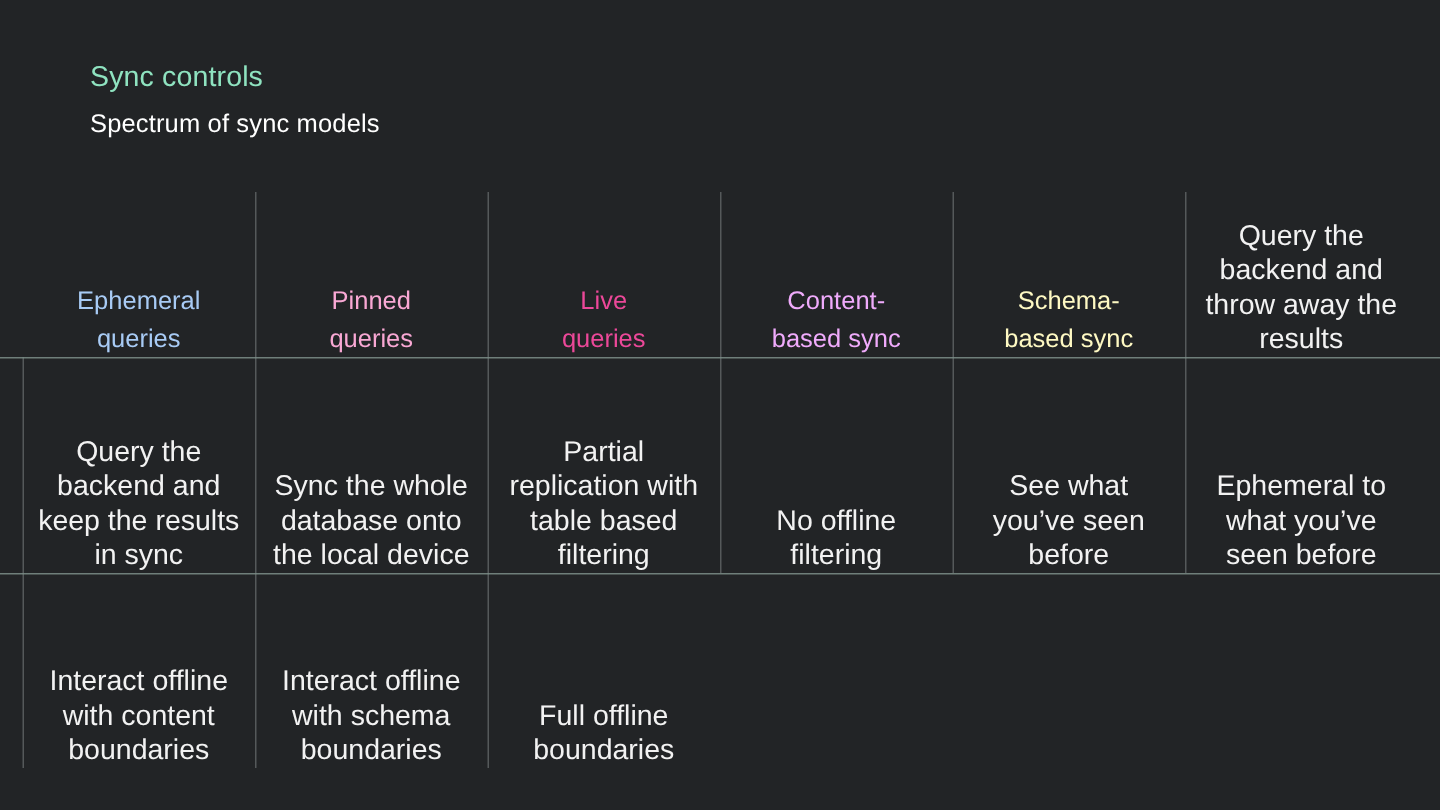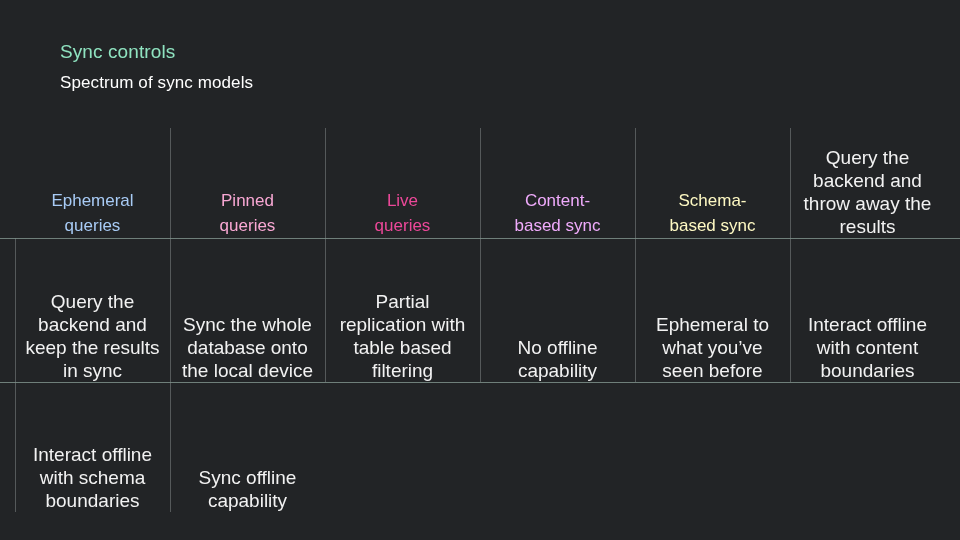--- a/index.html
+++ b/index.html
@@ -151,33 +151,36 @@
       <div class="text">Query the backend and keep the results in sync</div>
     </div>
     <div class="cell body">
       <div class="text">Sync the whole database onto the local device</div>
     </div>
     <div class="cell body">
       <div class="text">Partial replication with table based filtering</div>
     </div>
 
     <div class="cell body">
-      <div class="text">No offline capability</div>
+      <div class="text">No offline filtering</div>
+    </div>
+    <div class="cell body">
+      <div class="text">See what you’ve seen before</div>
     </div>
     <div class="cell body">
       <div class="text">Ephemeral to what you’ve seen before</div>
     </div>
     <div class="cell body">
       <div class="text">Interact offline with content boundaries</div>
     </div>
     <div class="cell body">
       <div class="text">Interact offline with schema boundaries</div>
     </div>
     <div class="cell body">
-      <div class="text">Sync offline capability</div>
+      <div class="text">Full offline boundaries</div>
     </div>
 
   </div>
 
   <div class="hrule r1" style="background: rgb(125, 143, 137);"></div>
   <div class="hrule r2" style="background: rgb(125, 143, 137);"></div>
 
 </div>
 
 </body></html>

